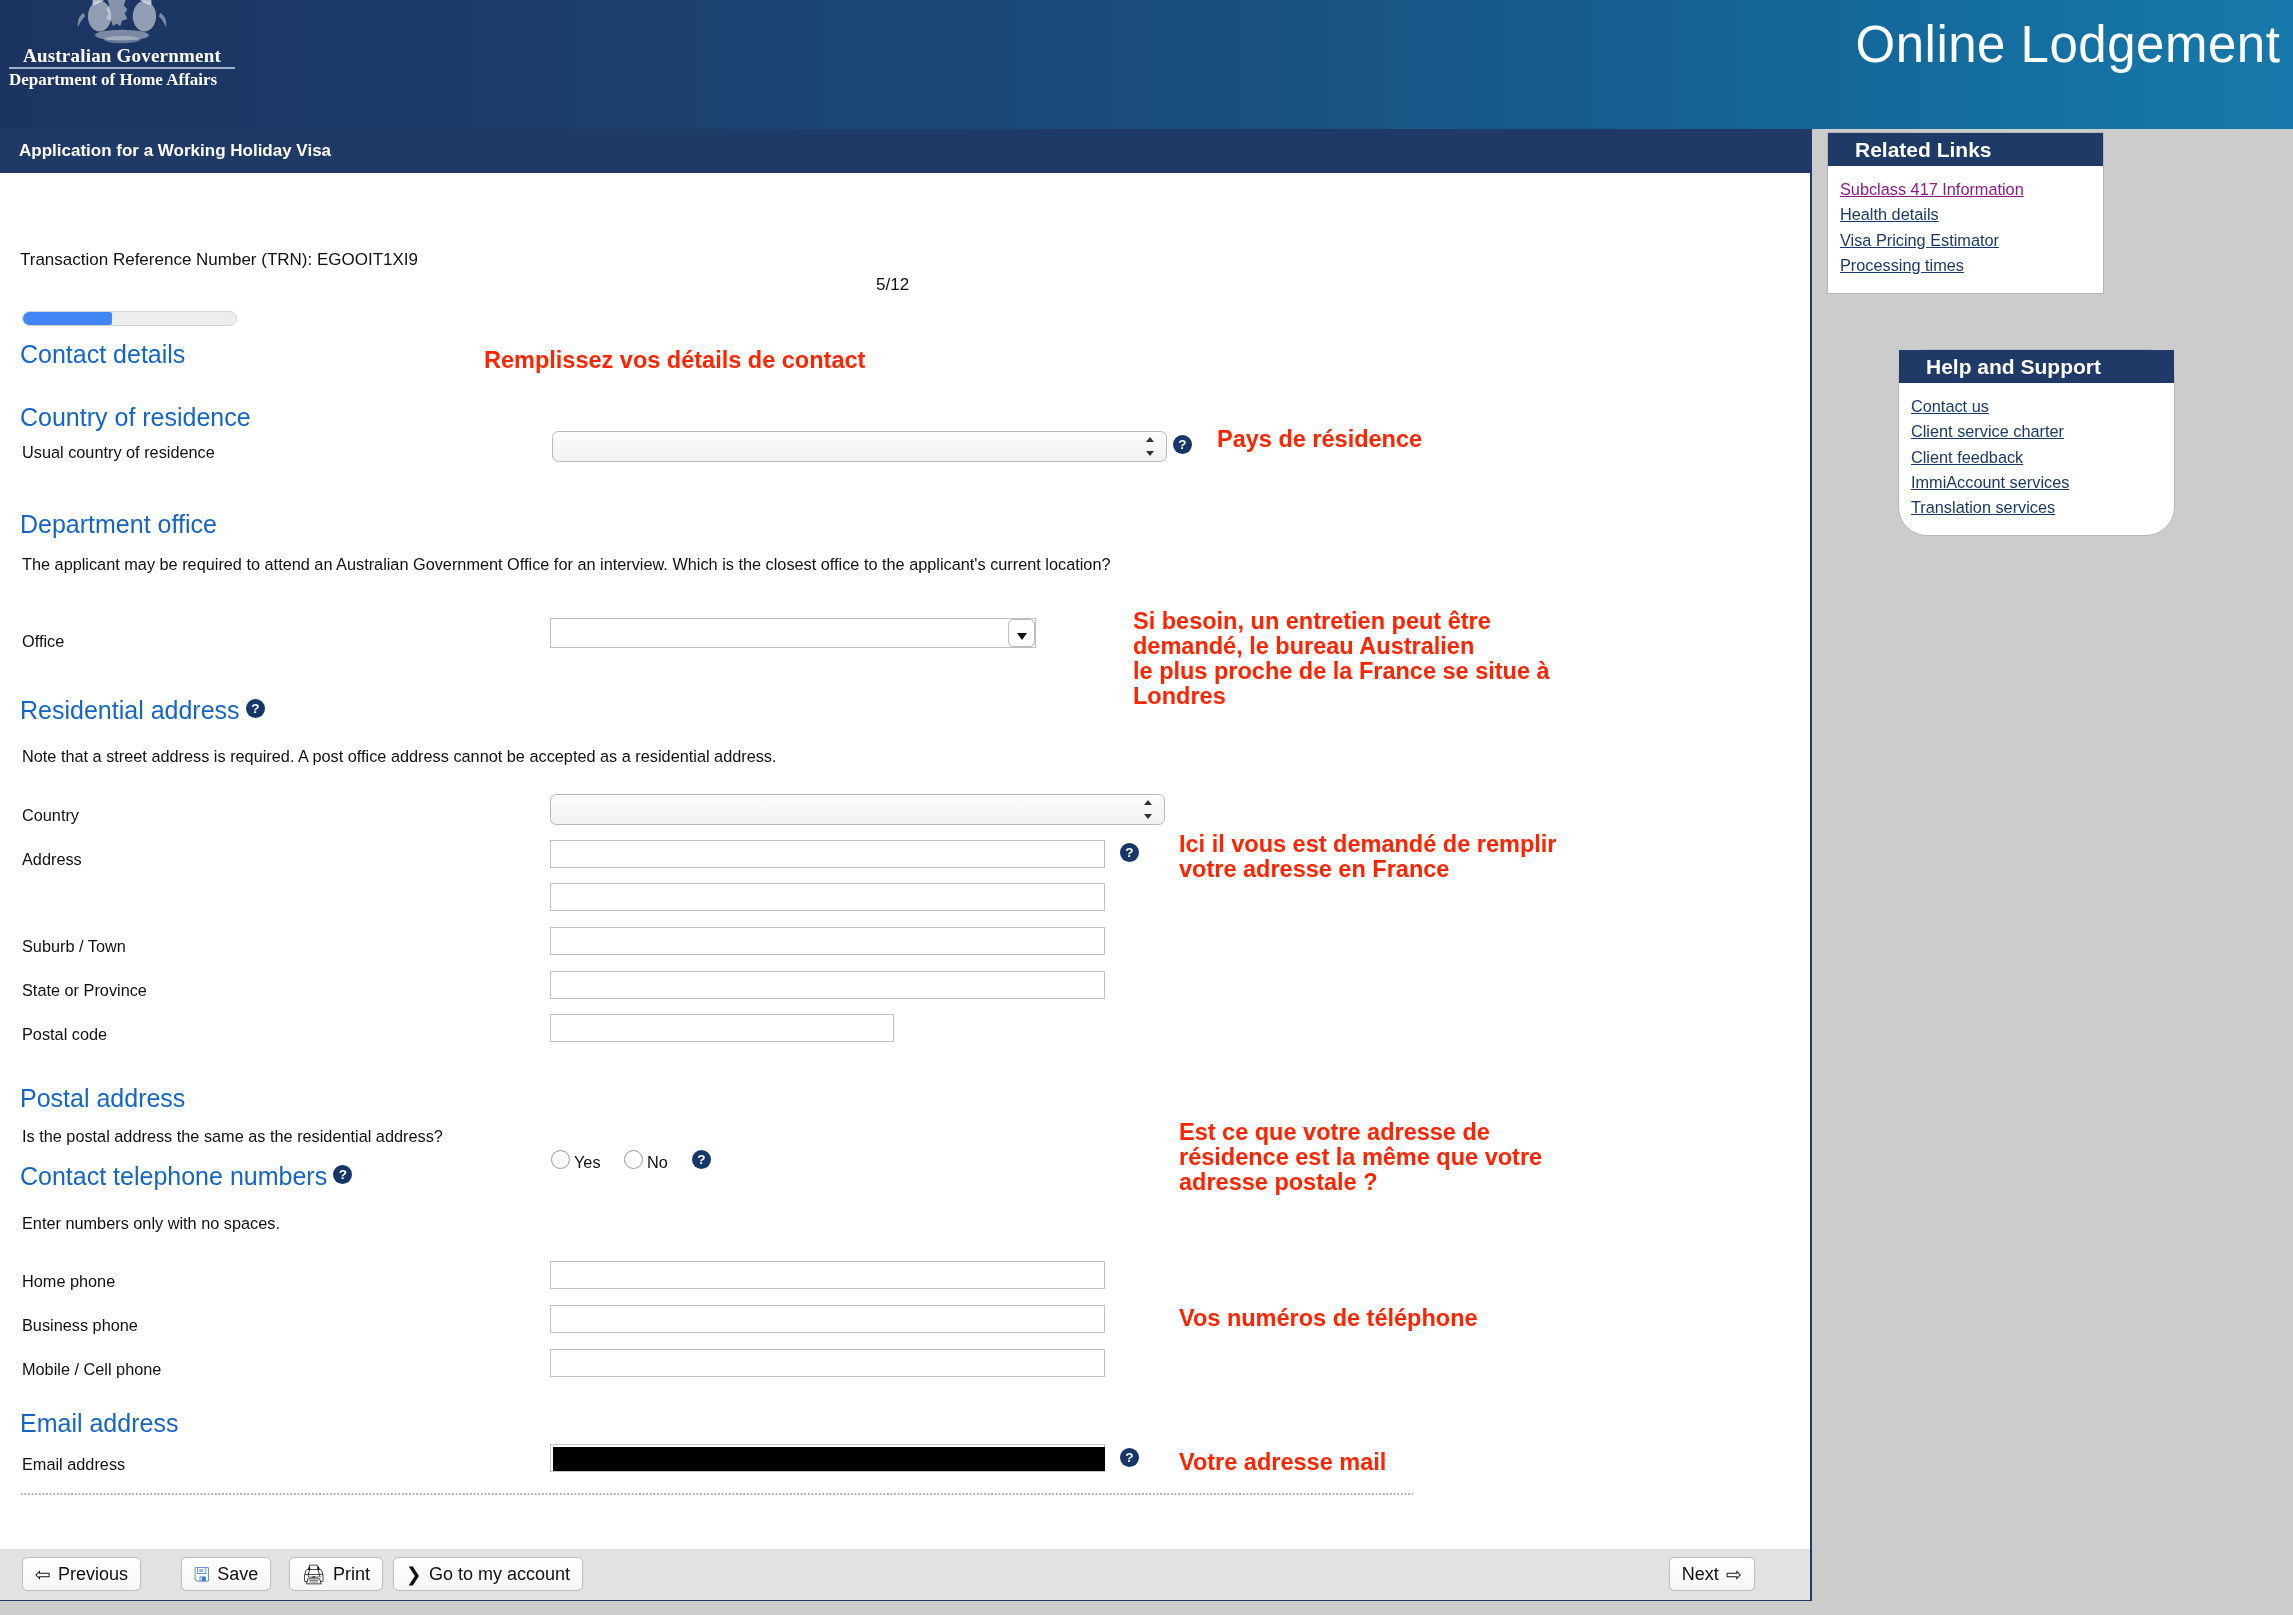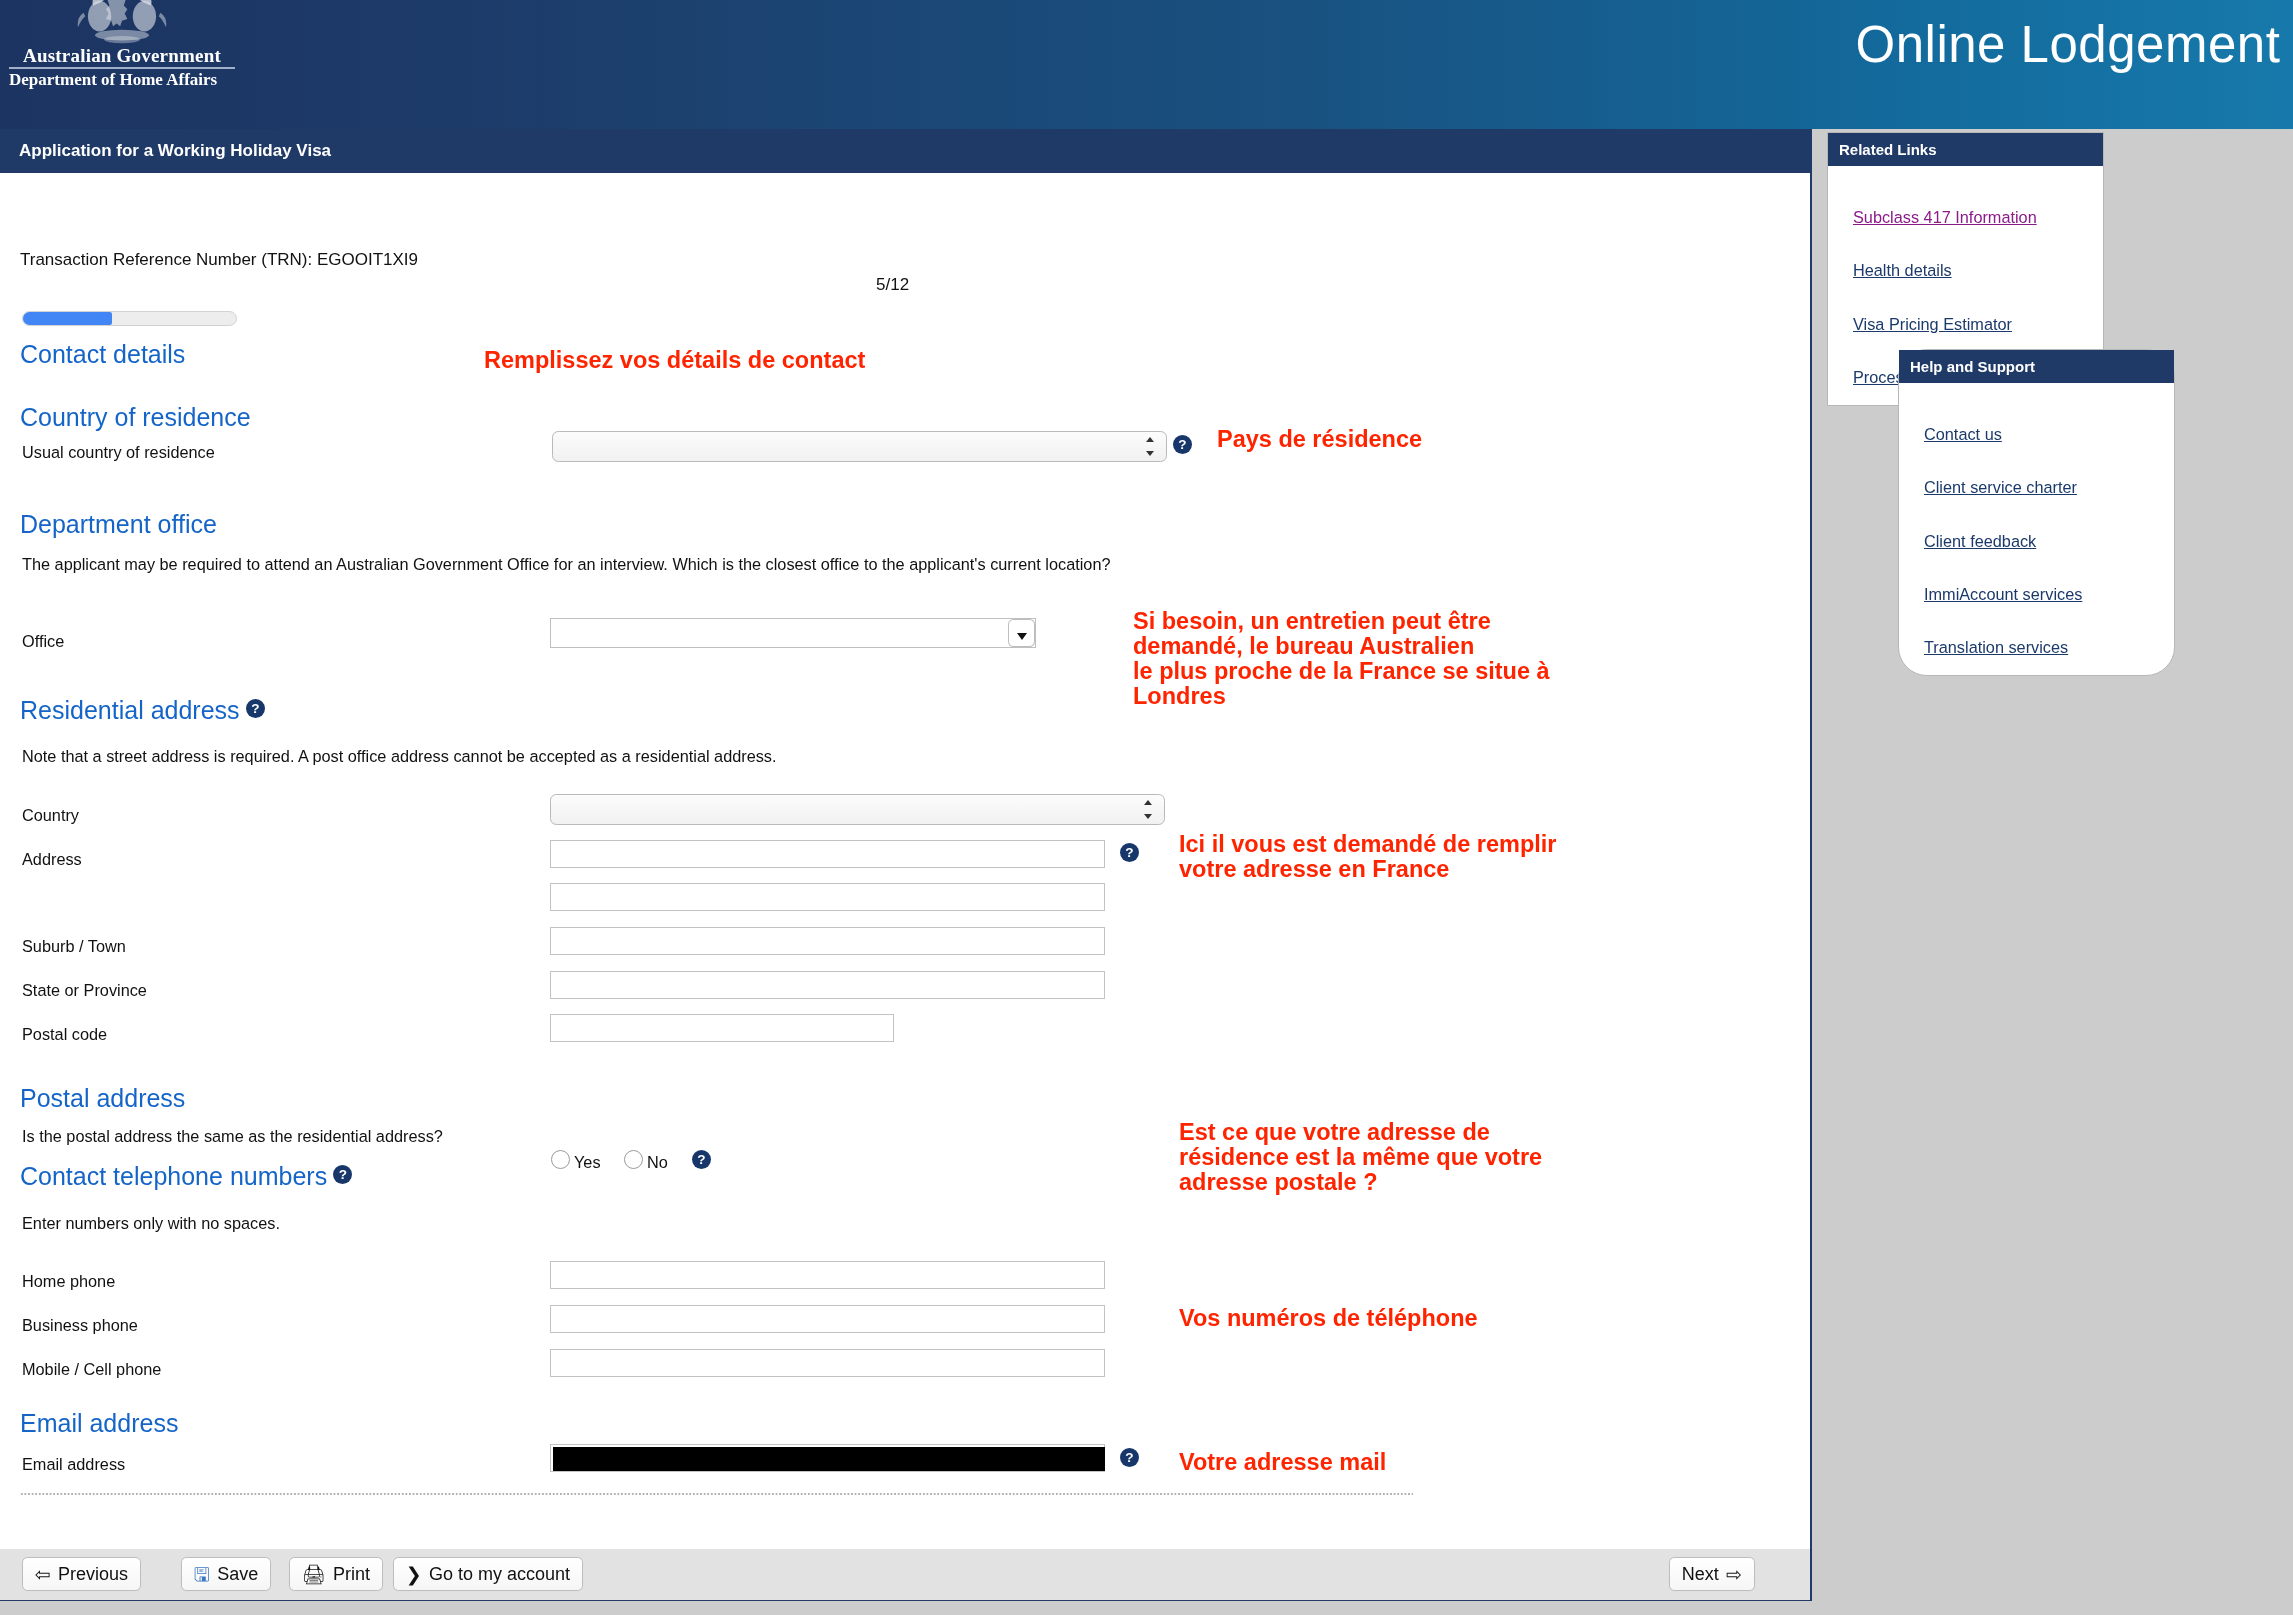--- a/index.html
+++ b/index.html
@@ -187,28 +187,28 @@
   .btn .glyph { font-size: 19px; line-height: 1; display: inline-block; }
   .glyph.save { color: #3b78c3; }
 
   
   .panel {
     position: absolute; width: 277px;
     border: 0.9px solid #b7b7b7; background: #ffffff;
   }
   .panel-head {
     height: 33px; background: #1f3a66; color: #ffffff;
-    font-size: 15px; font-weight: bold;
-    display: flex; align-items: center; padding-left: 11px;
+    font-size: 21px; font-weight: bold;
+    display: flex; align-items: center; padding-left: 27px;
   }
   .panel-body { padding: 11px 0 14.5px 0; }
   .panel-body a {
-    display: block; padding: 0 0 0 25px;
+    display: block; padding: 0 0 0 12px;
     font-size: 16.3px; line-height: 1.55;
-    color: #1b3a6b; text-decoration: underline; margin-top: 28px;
+    color: #1b3a6b; text-decoration: underline;
   }
   .panel-body a.visited { color: #8b1a8b; }
 </style>
 </head>
 <body>
 
 <div id="banner">
   <div id="crest">
     <svg class="crest-emblem" viewBox="0 0 130 58" xmlns="http://www.w3.org/2000/svg">
       <g fill="#ffffff" opacity="0.9">

